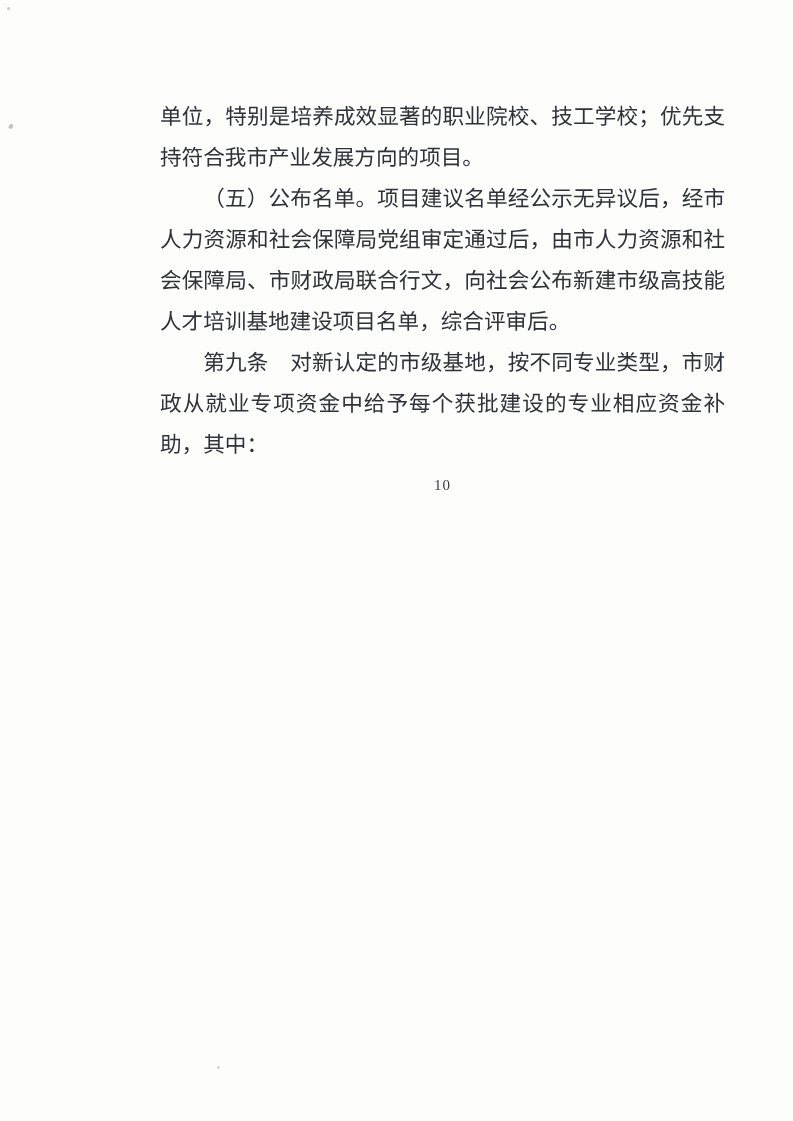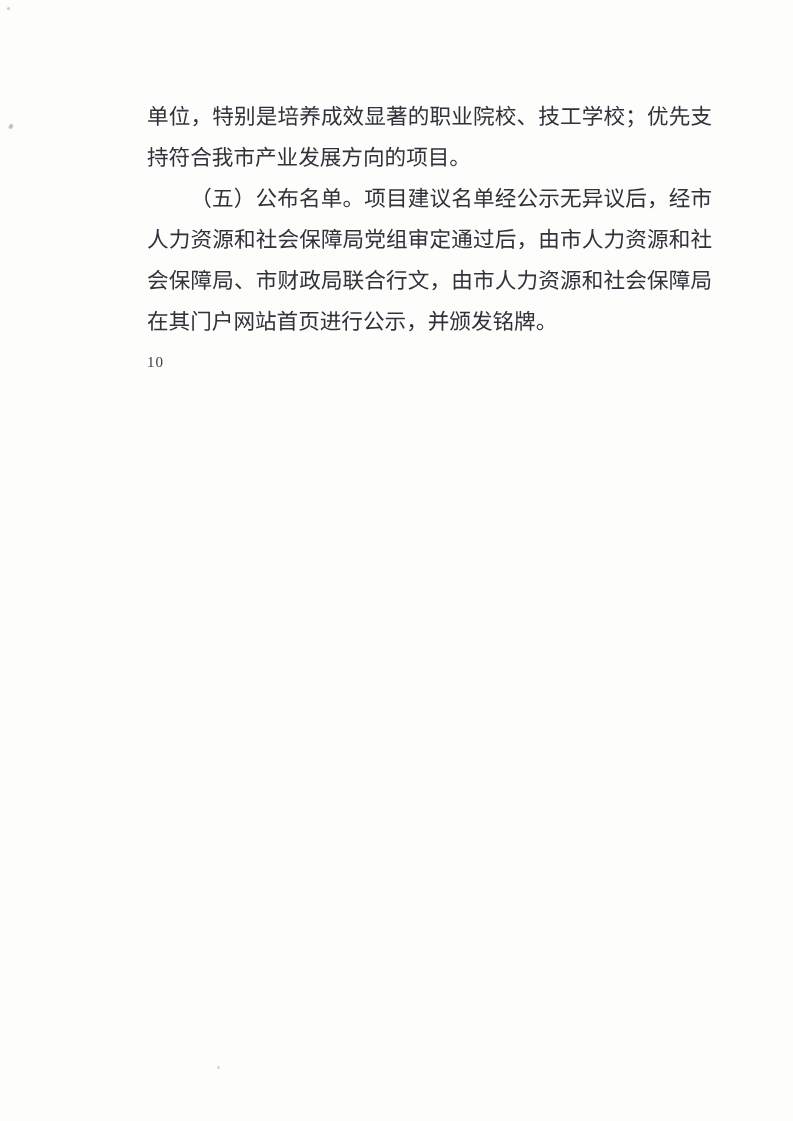--- a/index.html
+++ b/index.html
@@ -10,38 +10,39 @@
   .page {
     position: relative;
     width: 793px;
     height: 1121px;
     background: #fdfdfc;
     overflow: hidden;
     font-family: "Liberation Serif", "DejaVu Serif", serif;
   }
   .text-block {
     position: absolute;
-    left: 147px;
+    left: 160px;
     top: 97px;
     width: 565px;
     font-size: 21.6px;
     line-height: 41px;
     color: #30323a;
     text-align: justify;
     text-justify: inter-ideograph;
   }
   .text-block p {
     margin: 0;
     padding: 0;
   }
   .text-block p.indent {
     text-indent: 2em;
   }
   .page-number {
     margin-top: 9px;
+    text-align: center;
     font-size: 15px;
     line-height: 20px;
     letter-spacing: 1px;
     color: #3a3c44;
   }
   
   .speck {
     position: absolute;
     background: #8a8a90;
     border-radius: 50%;
@@ -54,17 +55,18 @@
 <body>
 
 <div class="page">
   <div class="speck speck-a"></div>
   <div class="speck speck-b"></div>
   <div class="speck speck-c"></div>
 
   <div class="text-block">
     <div id="paragraphs">
         <p class="">单位，特别是培养成效显著的职业院校、技工学校；优先支持符合我市产业发展方向的项目。</p>
-        <p class="indent">（五）公布名单。项目建议名单经公示无异议后，经市人力资源和社会保障局党组审定通过后，由市人力资源和社会保障局、市财政局联合行文，由市人力资源和社会保障局在其门户网站首页进行公示，并颁发铭牌。</p>
+        <p class="indent">（五）公布名单。项目建议名单经公示无异议后，经市人力资源和社会保障局党组审定通过后，由市人力资源和社会保障局、市财政局联合行文，向社会公布新建市级高技能人才培训基地建设项目名单，综合评审后。</p>
+        <p class="indent">第九条　对新认定的市级基地，按不同专业类型，市财政从就业专项资金中给予每个获批建设的专业相应资金补助，其中：</p>
       </div>
     <div class="page-number">10</div>
   </div>
 </div>
 
 </body></html>

